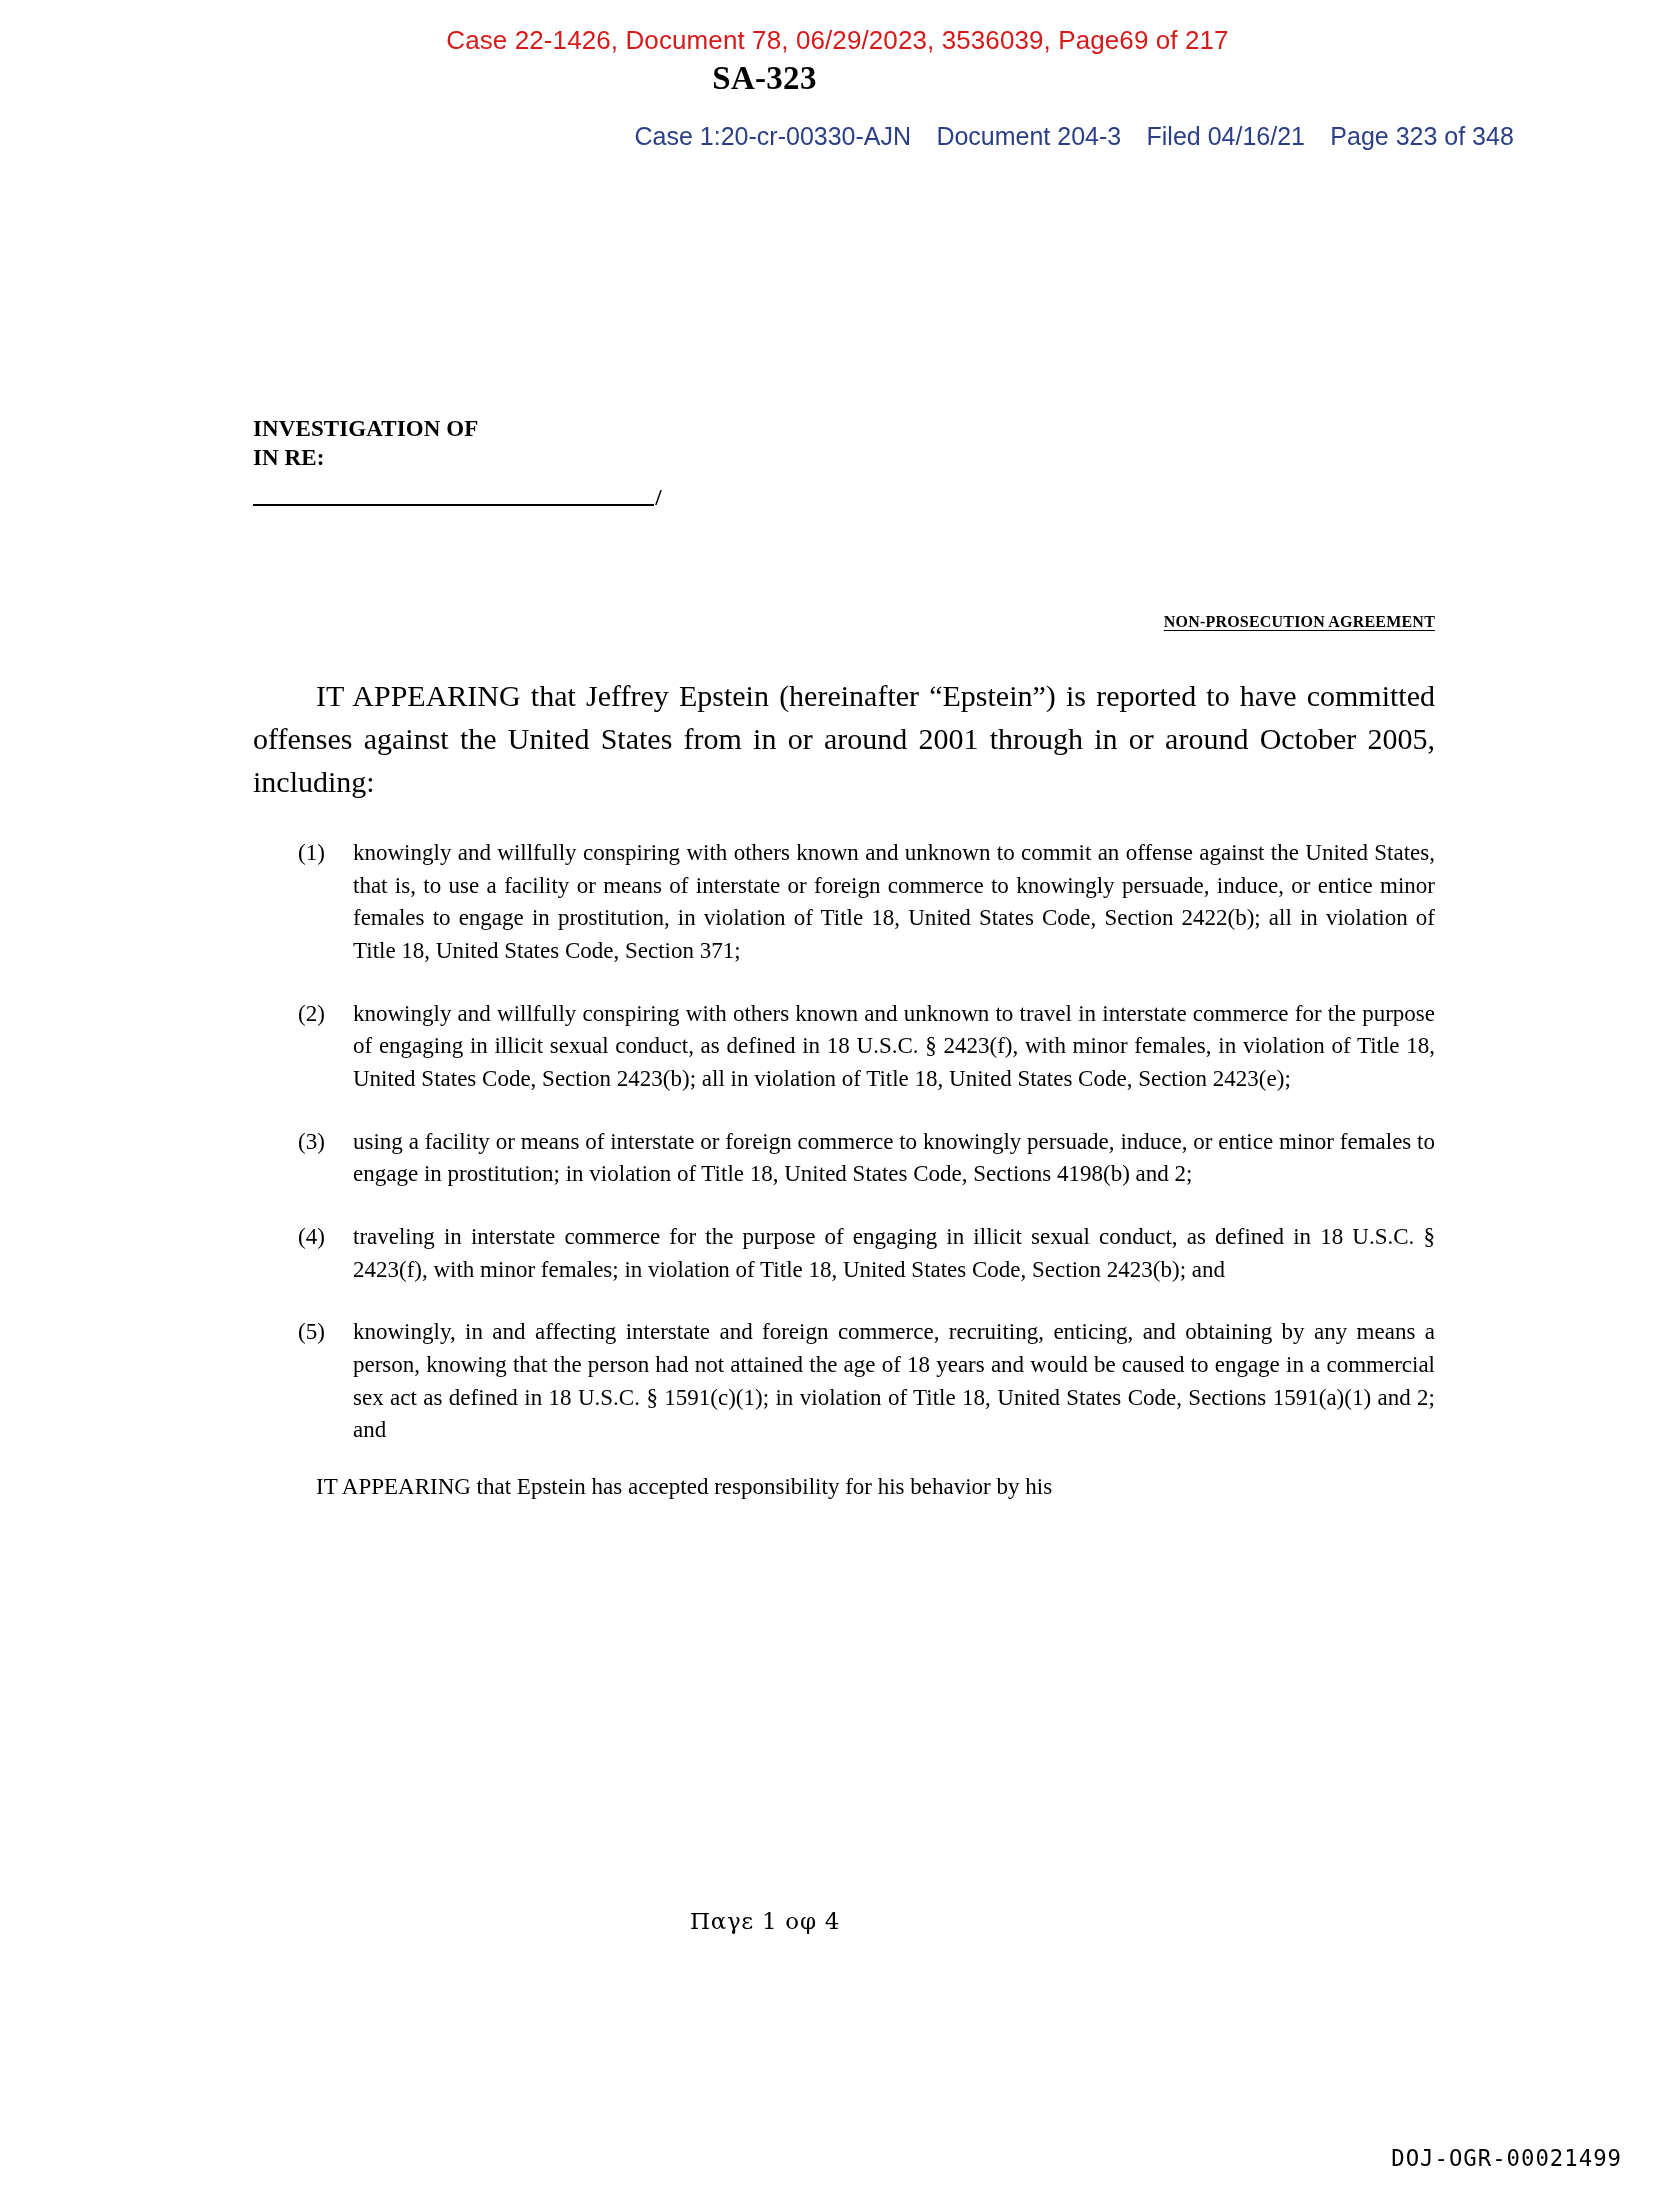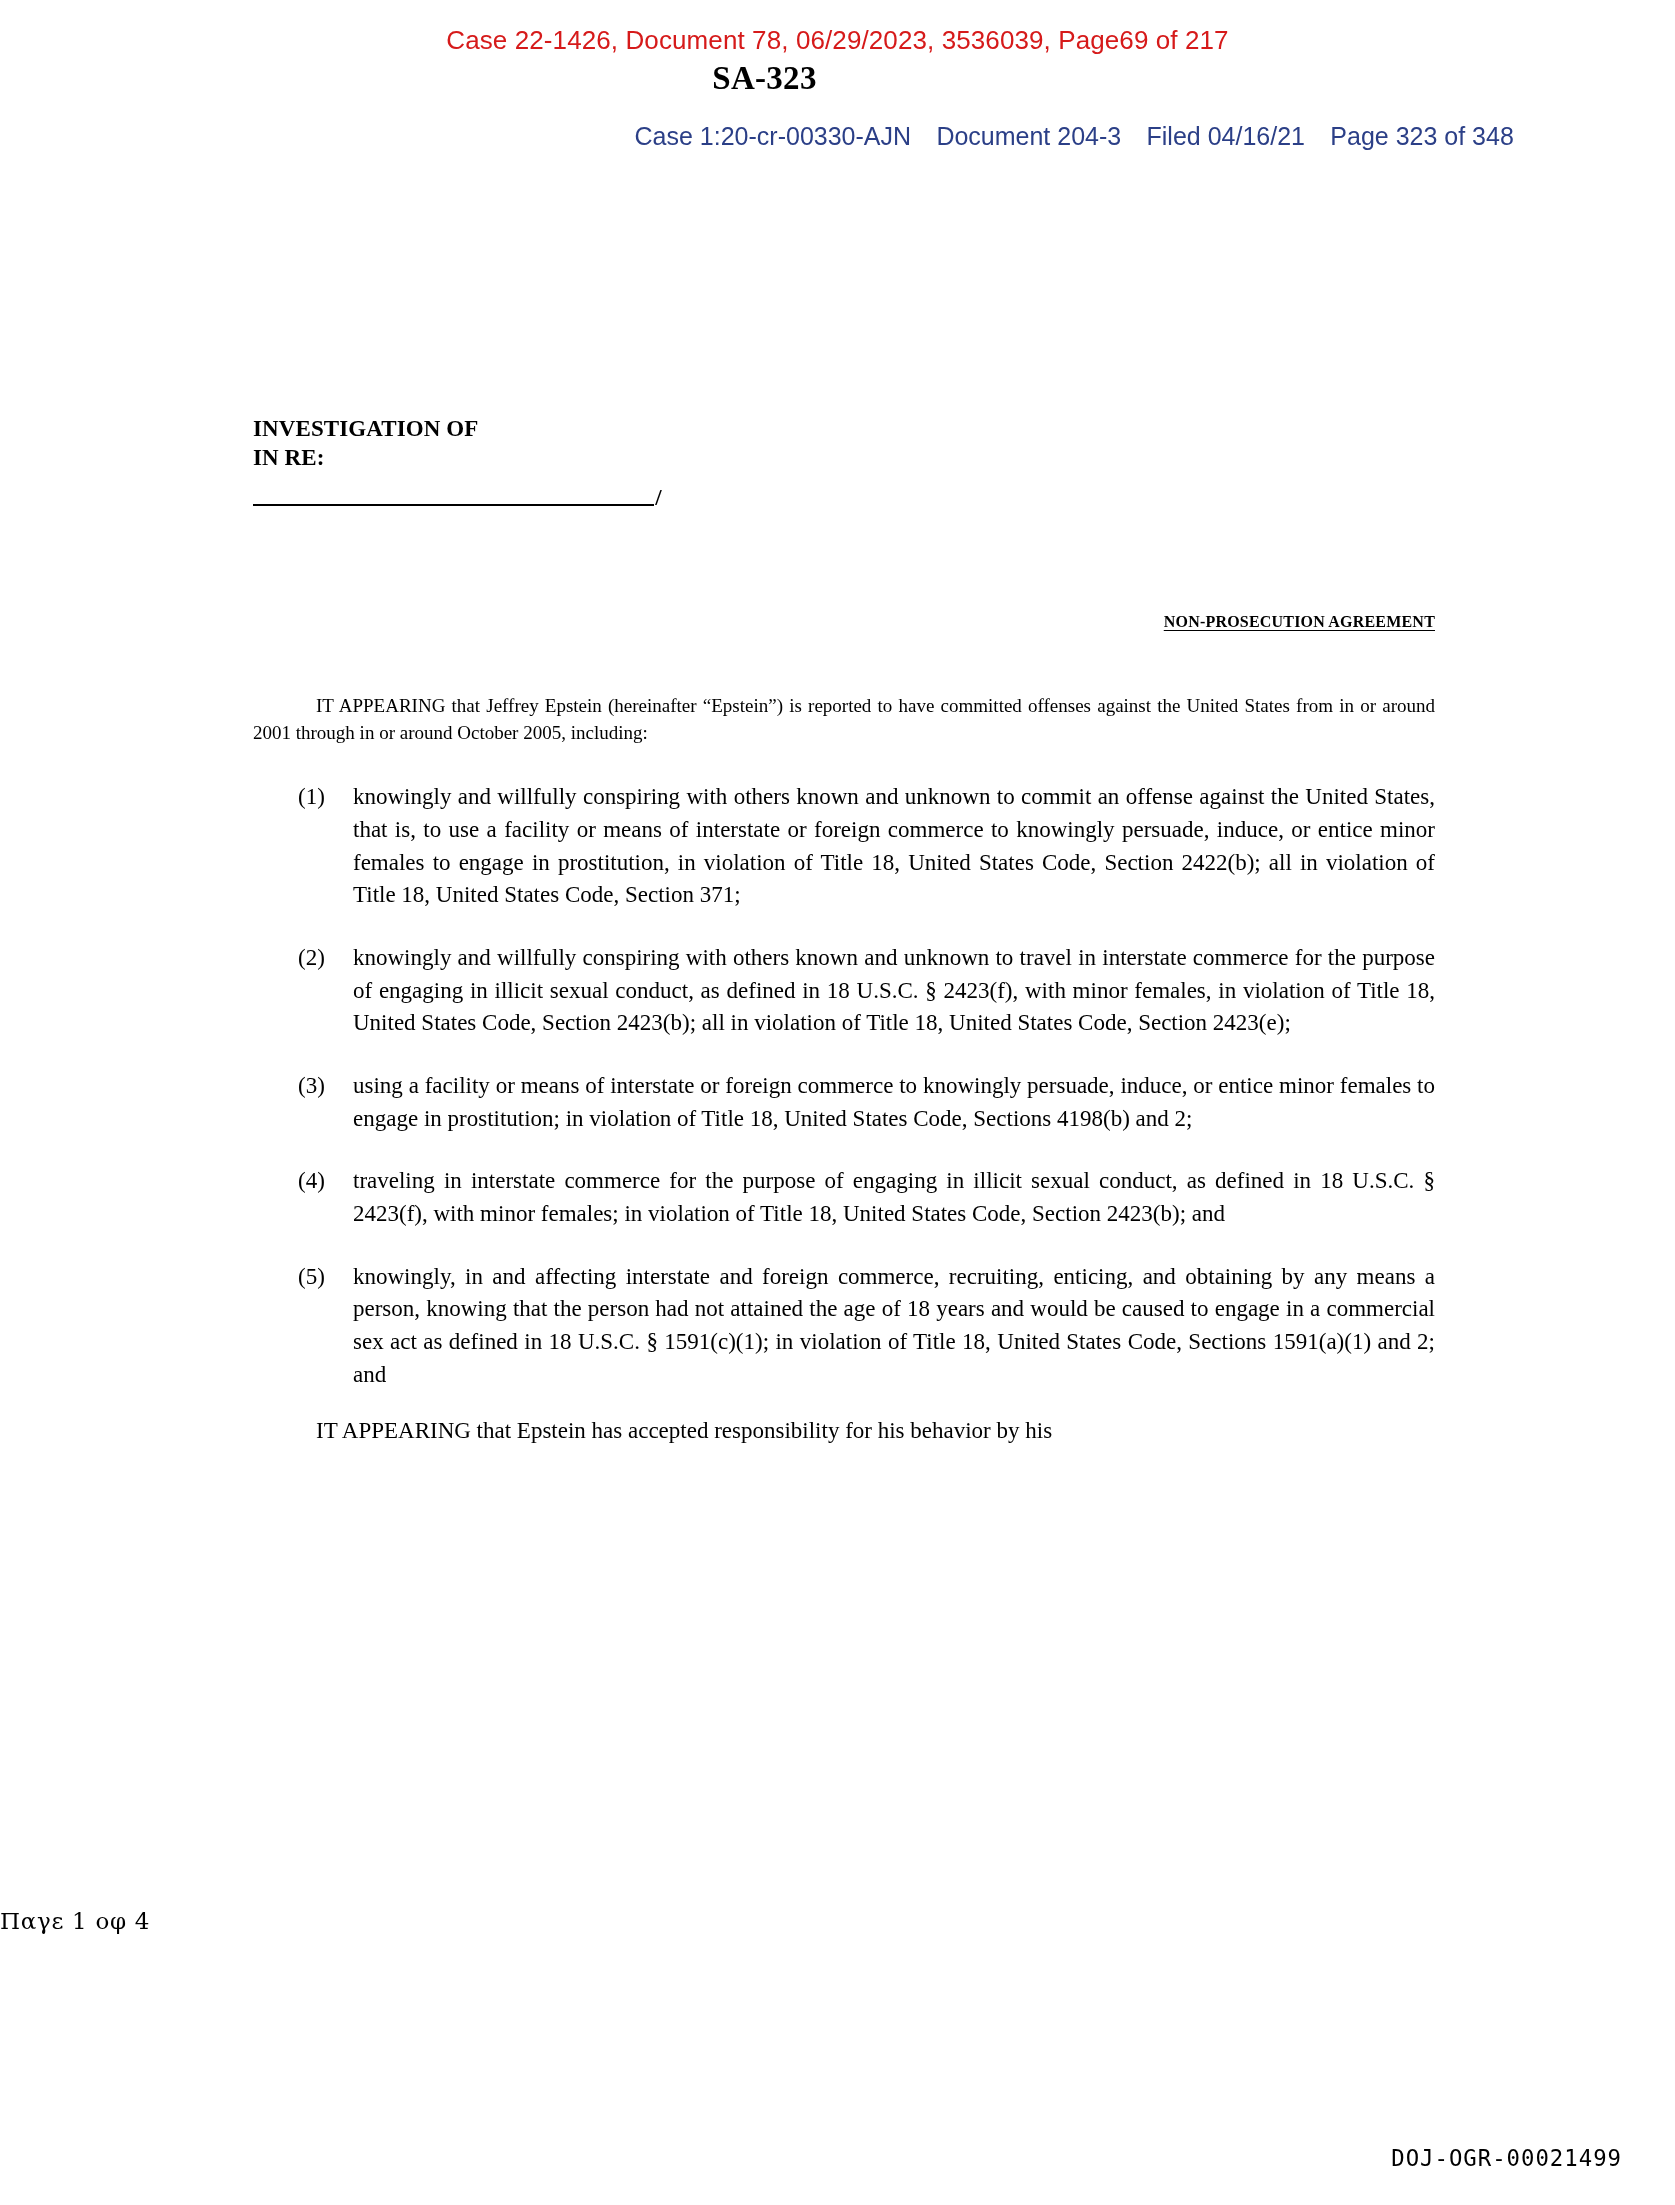--- a/index.html
+++ b/index.html
@@ -98,24 +98,24 @@
   .doc-title {
     margin-top: 108px;
     text-align: right;
     font-weight: bold;
     font-size: 16px;
     letter-spacing: 0.2px;
   }
   .doc-title u { text-decoration: underline; text-underline-offset: 2.6px; }
 
   .para {
-    margin-top: 63px;
+    margin-top: 45px;
     text-align: justify;
     text-justify: inter-word;
-    font-size: 19px;
+    font-size: 30px;
     line-height: 1.42;
   }
   .para.indent { text-indent: 63px; }
 
   .numlist {
     margin-top: 34px;
   }
   .numitem {
     display: flex;
     margin-top: 30px;
@@ -141,21 +141,21 @@
     text-align: justify;
     font-size: 23px;
     line-height: 1.42;
   }
 
   .page-footer {
     position: absolute;
     left: 0;
     top: 1908px;
     width: 1530px;
-    text-align: left;
+    text-align: center;
     font-family: "DejaVu Serif", serif;
     font-size: 23px;
     letter-spacing: 0.7px;
   }
 
   .bates {
     position: absolute;
     right: 53px;
     bottom: 34px;
     font-family: "DejaVu Sans Mono", monospace;

